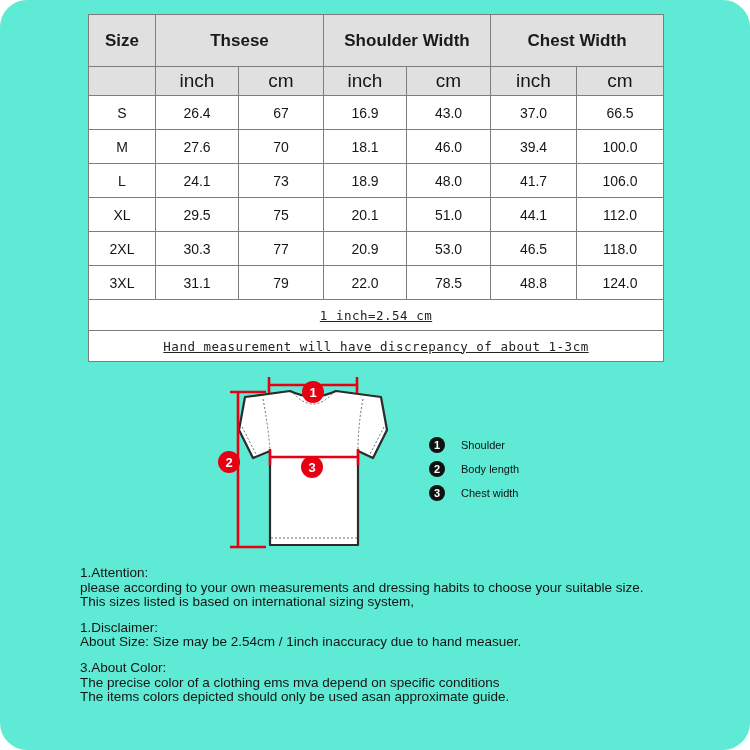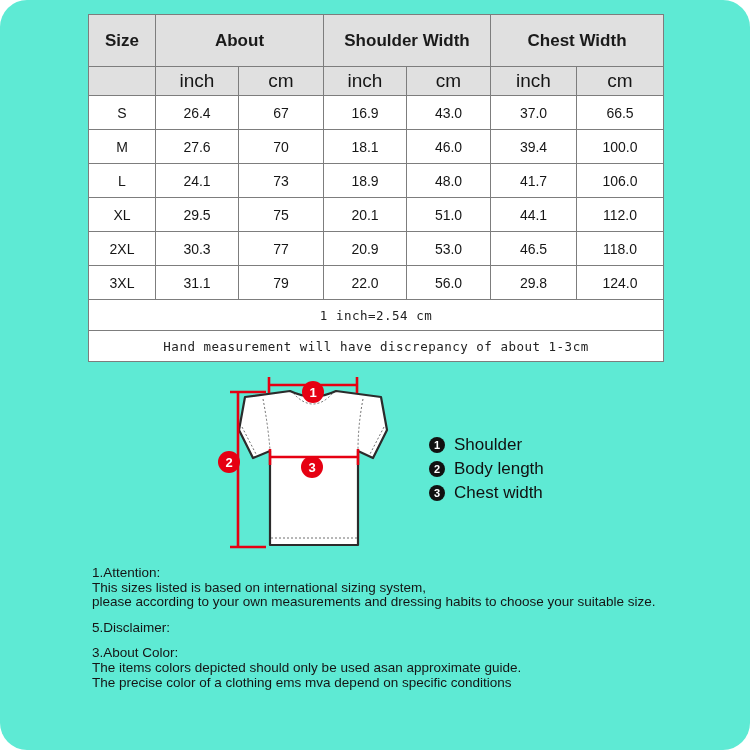--- a/index.html
+++ b/index.html
@@ -44,20 +44,21 @@
     background: #e0e0e0;
     font-size: 19px;
   }
   tr.r-data td { height: 34px; }
   tr.r-note td {
     height: 31px;
     font-family: "DejaVu Sans Mono", monospace;
     font-size: 12.5px;
     letter-spacing: 0.5px;
     color: #222;
+    text-decoration: underline;
   }
 
   
   .diagram-svg { position: absolute; left: 150px; top: 365px; }
 
   .legend {
     position: absolute;
     left: 429px;
     top: 433px;
   }
@@ -73,29 +74,29 @@
     background: #111;
     color: #fff;
     font-size: 11px;
     font-weight: 700;
     display: flex;
     align-items: center;
     justify-content: center;
     flex: 0 0 16px;
   }
   .legend-label {
-    margin-left: 9px;
-    font-size: 17px;
+    margin-left: 16px;
+    font-size: 11px;
     color: #111;
   }
 
   
   .notes {
     position: absolute;
-    left: 92px;
+    left: 80px;
     top: 566px;
     width: 620px;
     font-size: 13.5px;
     line-height: 14.6px;
     color: #151515;
   }
   .notes-section { margin-bottom: 11px; }
   .notes p { white-space: nowrap; }
 </style>
 </head>
@@ -109,21 +110,21 @@
         <col style="width:83px">
         <col style="width:85px">
       <col style="width:83px">
         <col style="width:84px">
         <col style="width:86px">
         <col style="width:87px">
     </colgroup>
     <tbody>
       <tr class="r-main">
         <th>Size</th>
-        <th colspan="2">About</th>
+        <th colspan="2">Thsese</th>
         <th colspan="2">Shoulder Width</th>
         <th colspan="2">Chest Width</th>
       </tr>
       <tr class="r-units">
         <td></td>
         <td>inch</td>
         <td>cm</td>
         <td>inch</td>
         <td>cm</td>
         <td>inch</td>
@@ -173,22 +174,22 @@
         <td>20.9</td>
         <td>53.0</td>
         <td>46.5</td>
         <td>118.0</td>
       </tr>
       <tr class="r-data">
         <td>3XL</td>
         <td>31.1</td>
         <td>79</td>
         <td>22.0</td>
-        <td>56.0</td>
-        <td>29.8</td>
+        <td>78.5</td>
+        <td>48.8</td>
         <td>124.0</td>
       </tr>
 
       <tr class="r-note">
         <td colspan="7">1 inch=2.54 cm</td>
       </tr>
       <tr class="r-note">
         <td colspan="7">Hand measurement will have discrepancy of about 1-3cm</td>
       </tr>
     </tbody>
@@ -249,26 +250,27 @@
     </div>
     <div class="legend-row">
       <span class="legend-badge">3</span>
       <span class="legend-label">Chest width</span>
     </div>
   </div>
 
   <div class="notes">
     <div class="notes-section">
       <p>1.Attention:</p>
+      <p>please according to your own measurements and dressing habits to choose your suitable size.</p>
       <p>This sizes listed is based on international sizing system,</p>
-      <p>please according to your own measurements and dressing habits to choose your suitable size.</p>
     </div>
     <div class="notes-section">
-      <p>5.Disclaimer:</p>
+      <p>1.Disclaimer:</p>
+      <p>About Size: Size may be 2.54cm / 1inch inaccuracy due to hand measuer.</p>
     </div>
     <div class="notes-section">
       <p>3.About Color:</p>
+      <p>The precise color of a clothing ems mva depend on specific conditions</p>
       <p>The items colors depicted should only be used asan approximate guide.</p>
-      <p>The precise color of a clothing ems mva depend on specific conditions</p>
     </div>
   </div>
 
 </div>
 
 </body></html>

